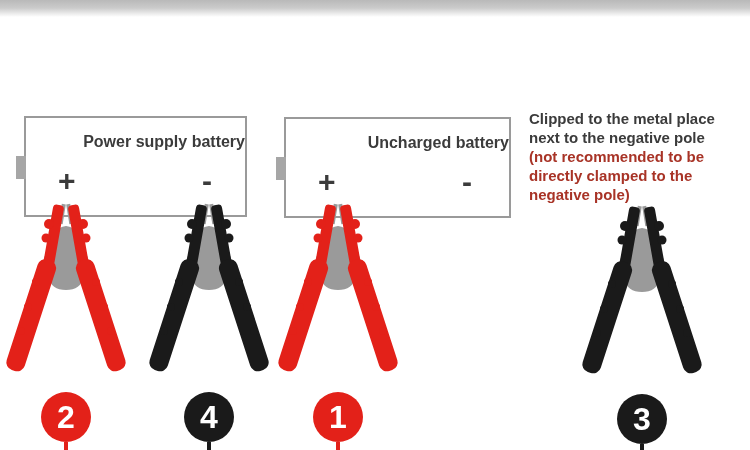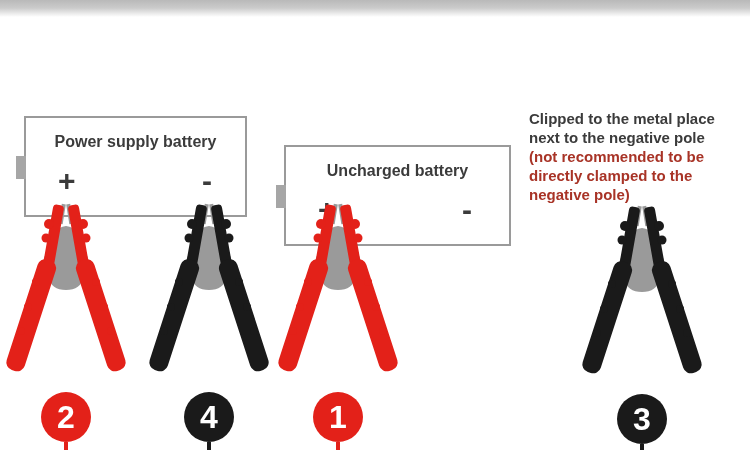--- a/index.html
+++ b/index.html
@@ -13,21 +13,21 @@
   }
   
   .battery{
     position:absolute;background:#fff;border:2px solid #9a9a9a;box-sizing:border-box;
   }
   .battery-tab{
     position:absolute;left:-10px;top:38px;width:10px;height:23px;
     background:#a6a6a6;
   }
   .battery-name{
-    margin-top:15px;text-align:center;font-size:16px;font-weight:bold;color:#3b3b3b;
+    margin-top:15px;text-align:right;font-size:16px;font-weight:bold;color:#3b3b3b;
   }
   .terminal{
     position:absolute;top:48px;font-size:30px;font-weight:bold;color:#3b3b3b;line-height:30px;
   }
   .terminal.pos{left:32px;}
   .terminal.neg{left:176px;}
   
   .note{
     position:absolute;left:529px;top:109px;width:226px;
     font-size:15px;font-weight:bold;line-height:19px;
@@ -79,21 +79,21 @@
     </defs>
   </svg>
 
   <div class="battery" style="left:24px;top:116px;width:223px;height:101px;">
     <div class="battery-tab"></div>
     <div class="battery-name">Power supply battery</div>
     <div class="terminal pos">+</div>
     <div class="terminal neg">-</div>
   </div>
 
-  <div class="battery" style="left:284px;top:117px;width:227px;height:101px;margin-top:28px;">
+  <div class="battery" style="left:284px;top:117px;width:227px;height:101px;">
     <div class="battery-tab"></div>
     <div class="battery-name">Uncharged battery</div>
     <div class="terminal pos">+</div>
     <div class="terminal neg">-</div>
   </div>
 
   <div class="note">
     <div style="color: rgb(59, 59, 59);">Clipped to the metal place</div>
     <div style="color: rgb(59, 59, 59);">next to the negative pole</div>
     <div style="color: rgb(168, 51, 38);">(not recommended to be</div>

